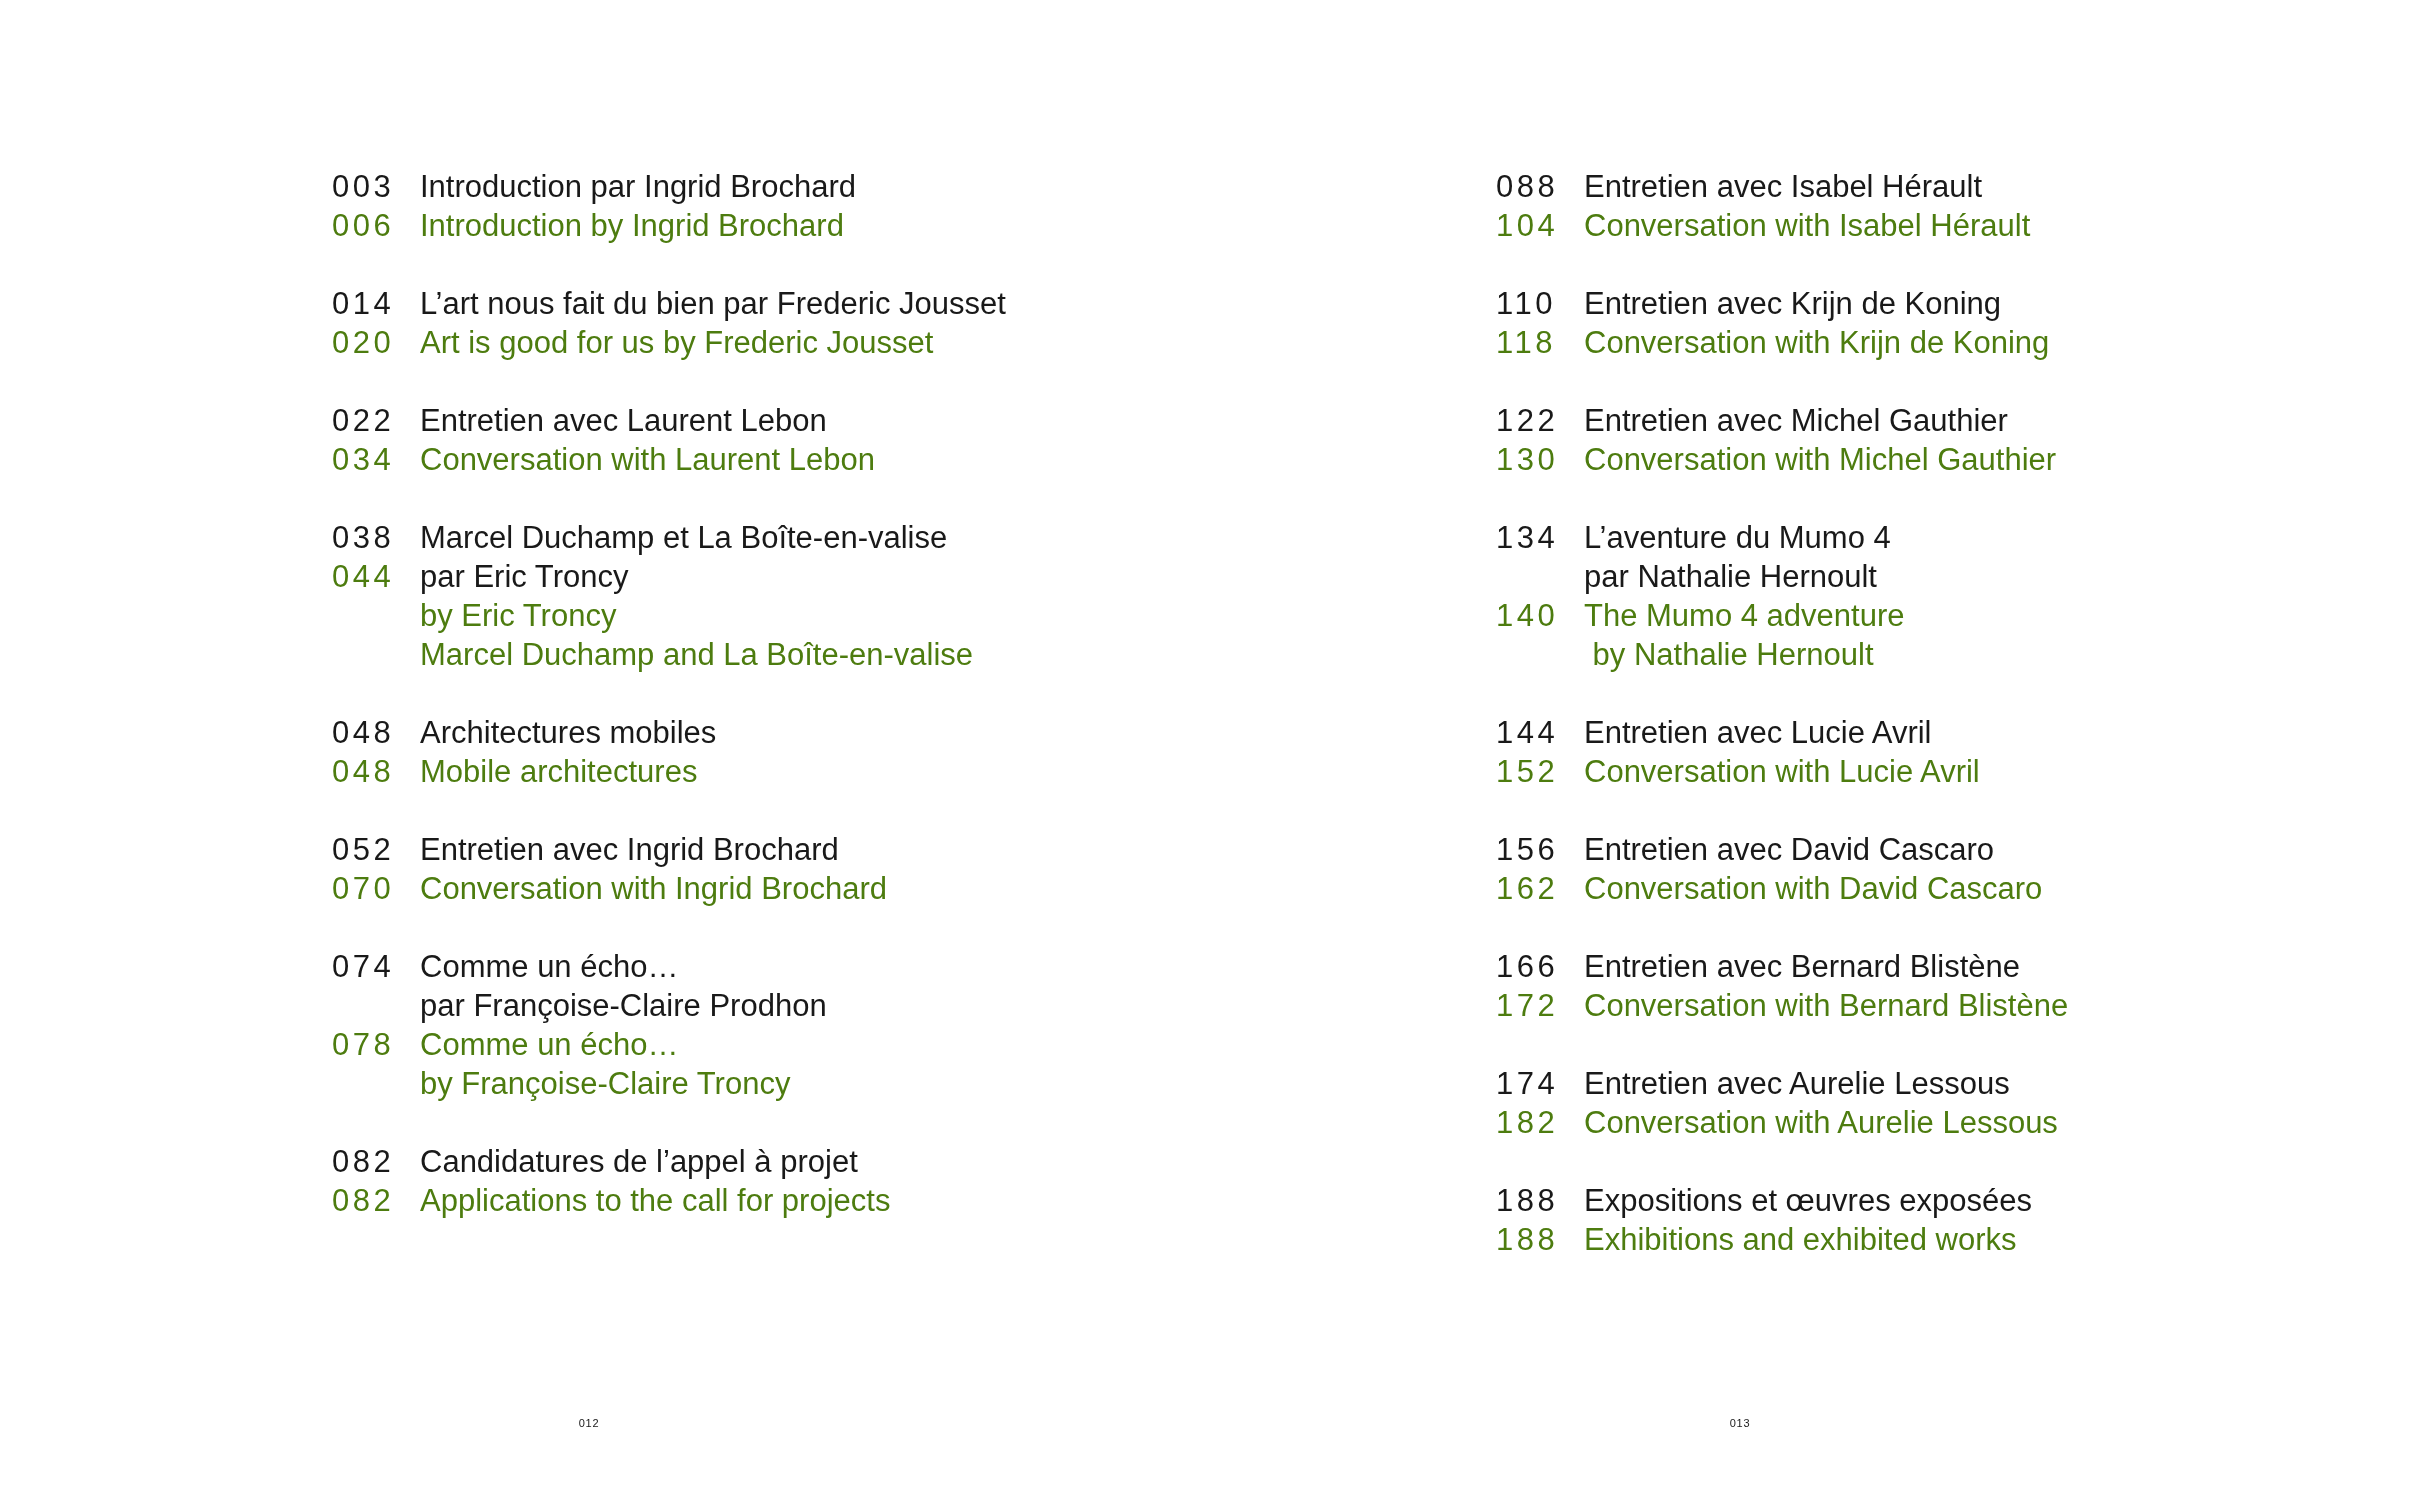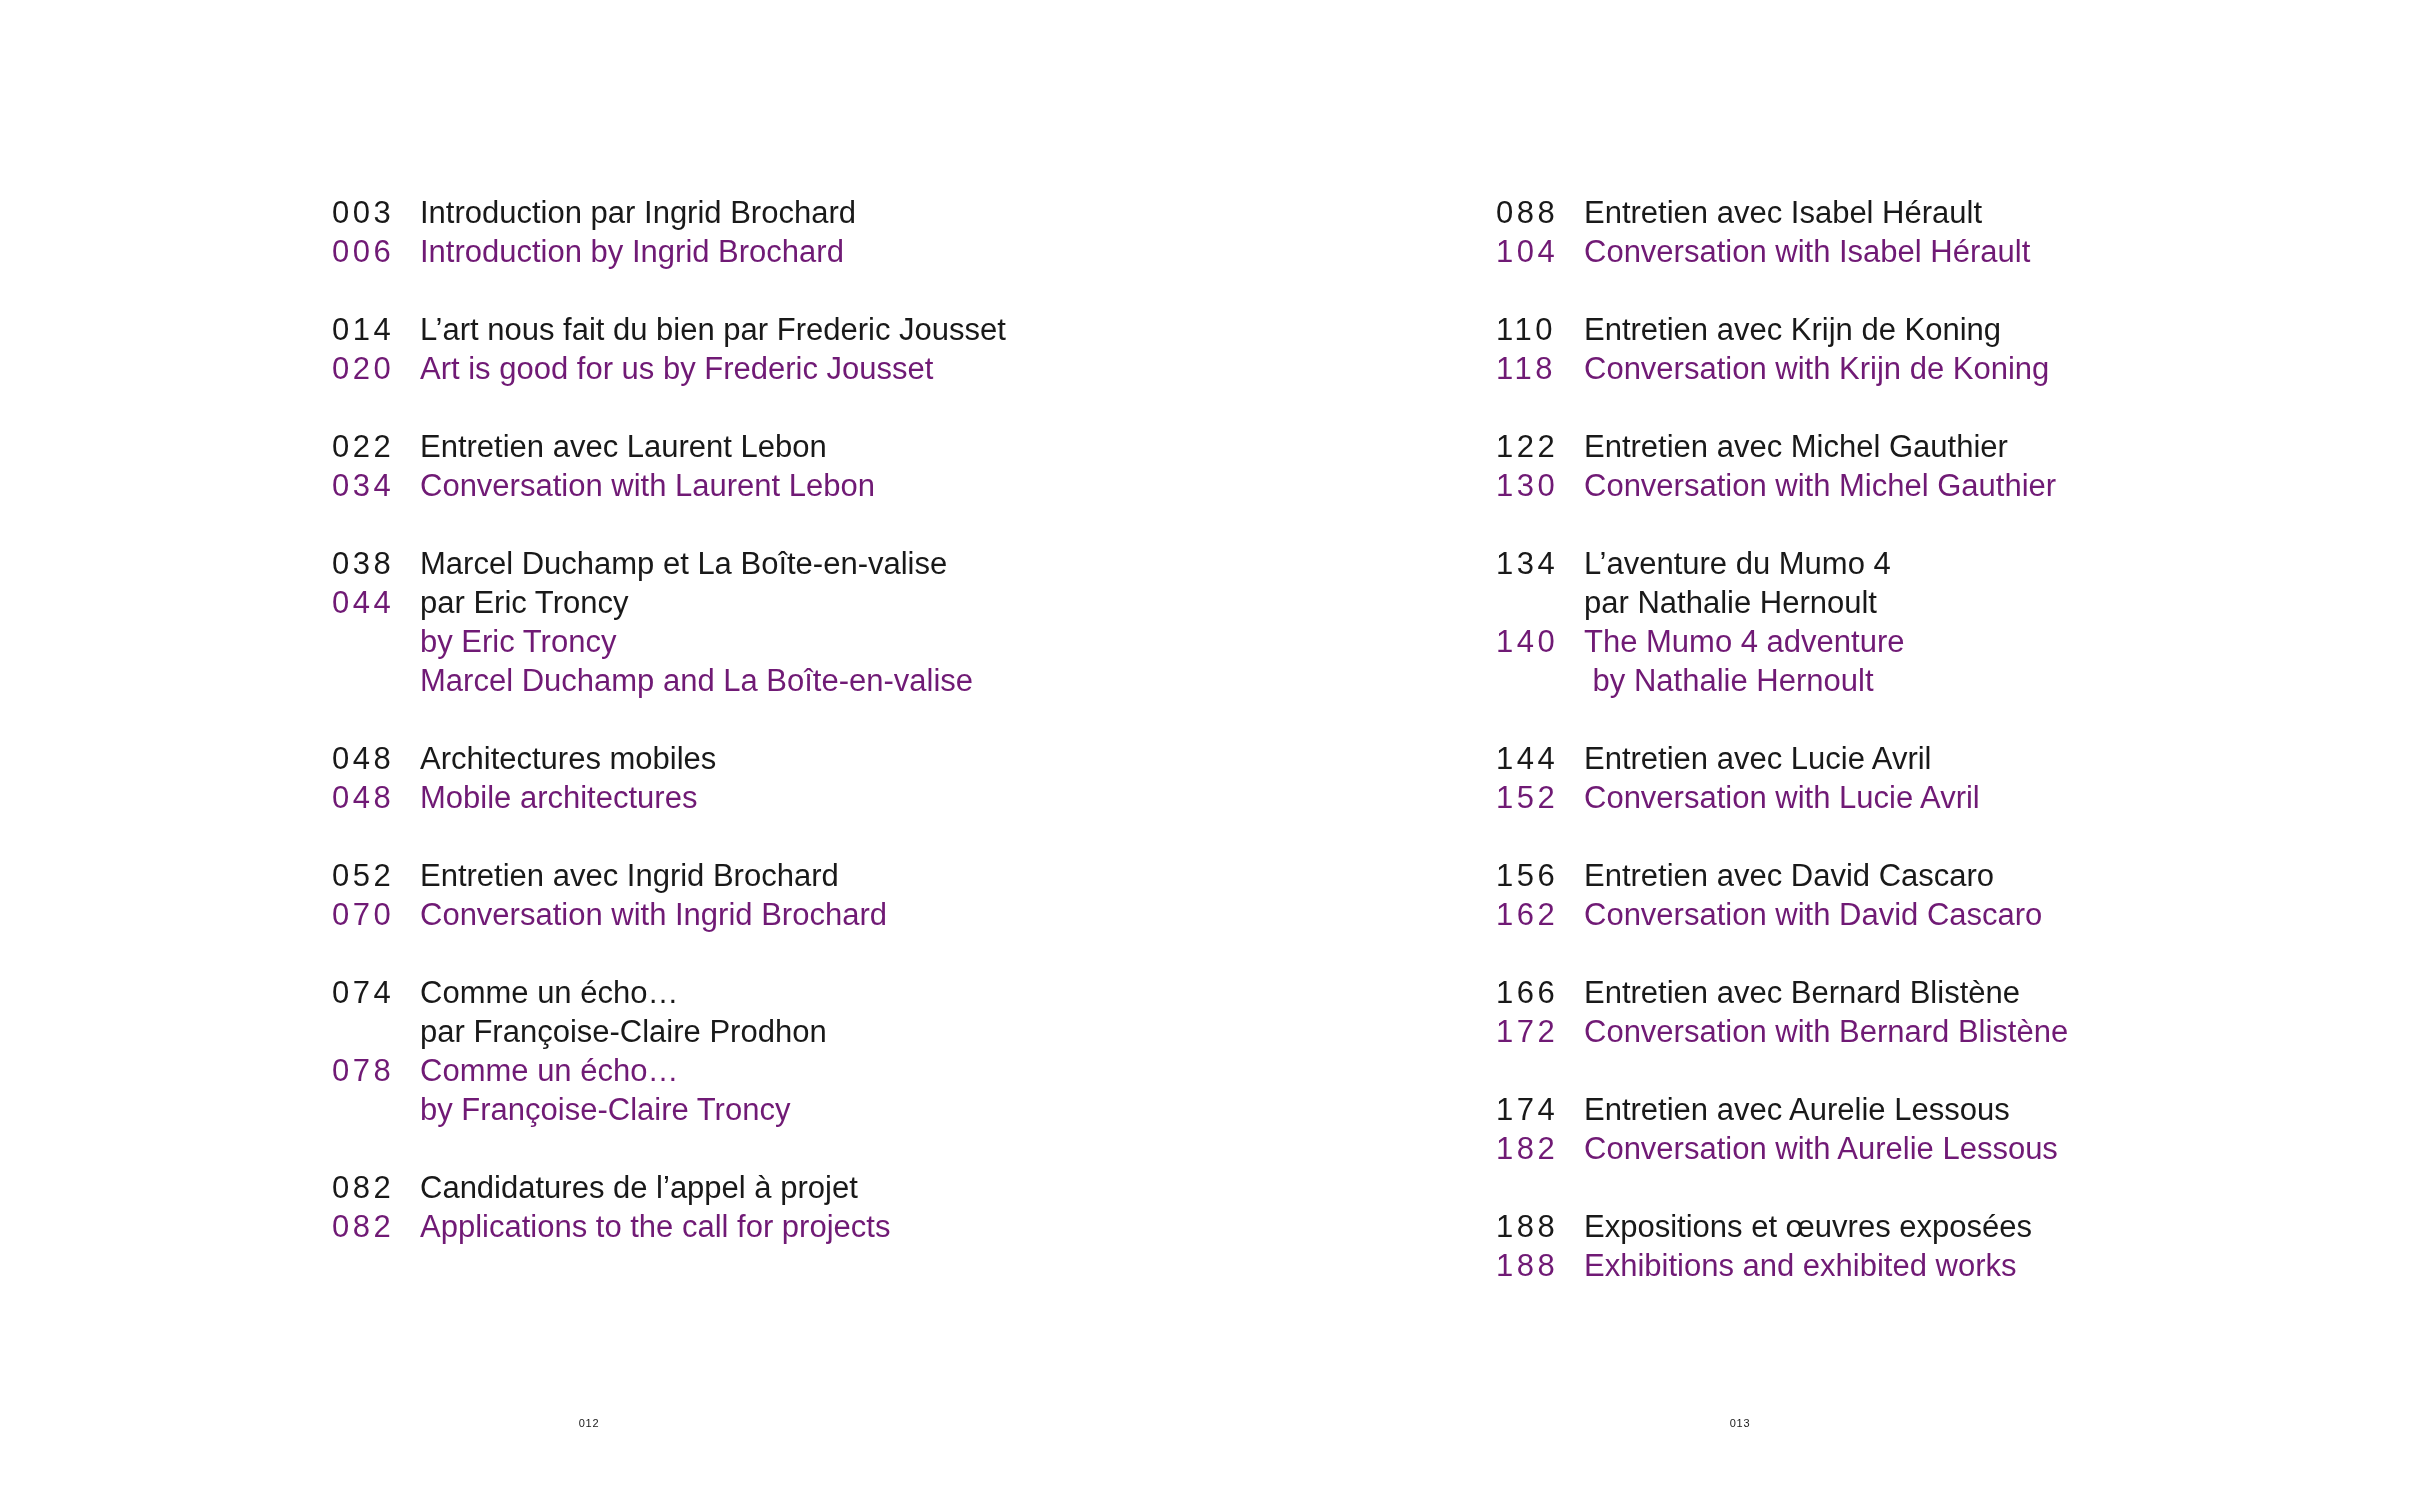--- a/index.html
+++ b/index.html
@@ -29,33 +29,33 @@
   .toc {
     position: absolute;
     top: 167px;
     font-size: 31px;
     line-height: 39px;
     font-weight: 400;
   }
   .toc.toc-left  { left: 332px;  }
   .toc.toc-right { left: 333px;  }
 
-  .toc-group { margin-bottom: 39px; margin-top: 26px; }
+  .toc-group { margin-bottom: 39px; }
 
   .toc-row { white-space: nowrap; }
 
   .num {
     display: inline-block;
     width: 88px;
     letter-spacing: 3.5px;
   }
   .title { white-space: pre; }
 
   .tone-dark   { color: #191919; }
-  .tone-accent { color: #701a75; }
+  .tone-accent { color: #4d7c0f; }
 
   .folio {
     position: absolute;
     top: 1413px;
     font-size: 11px;
     line-height: 21px;
     letter-spacing: 0.7px;
     color: #191919;
     transform: translateX(-50%);
   }

